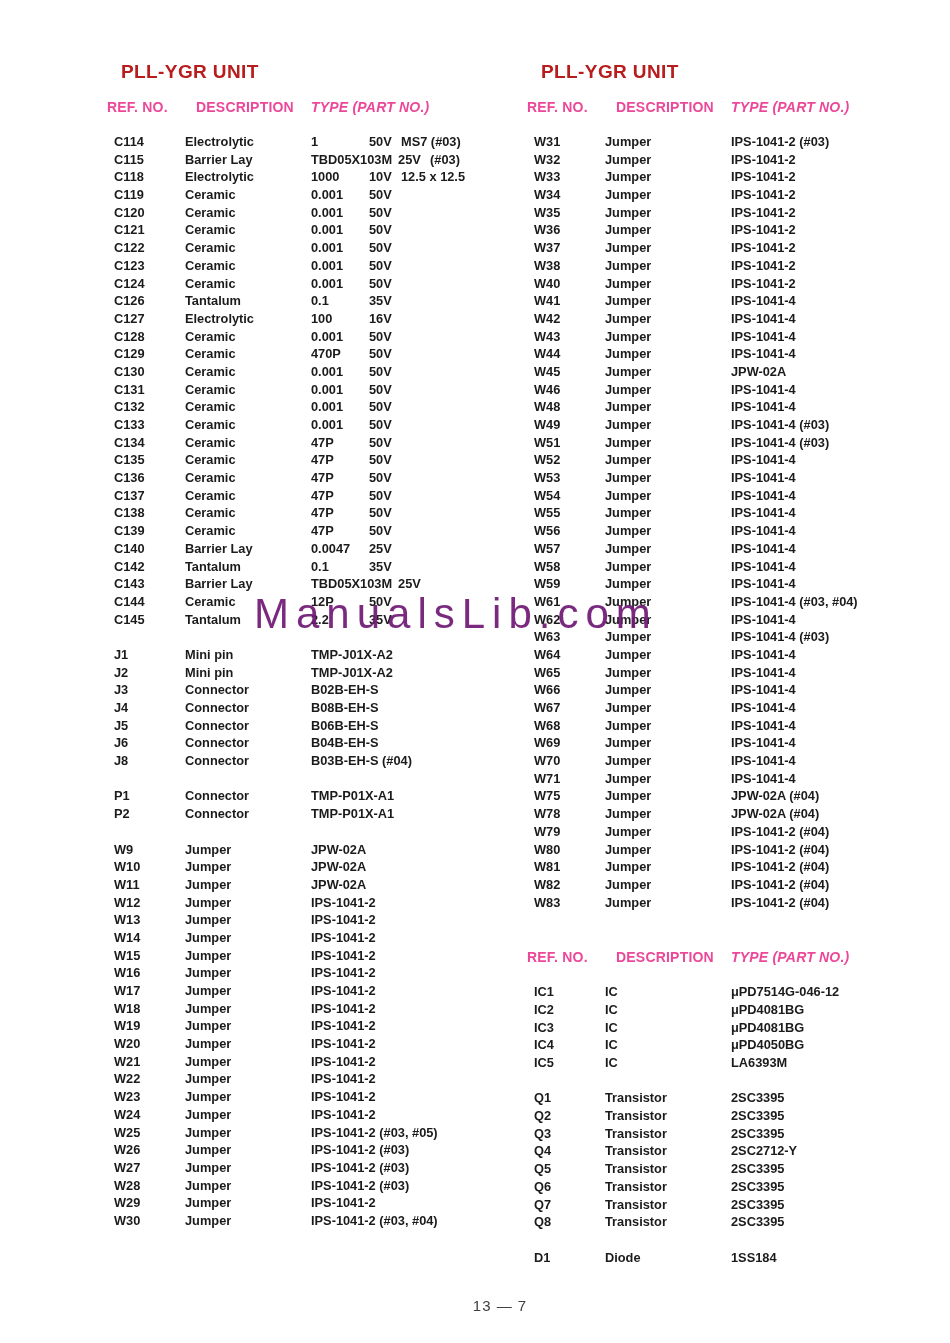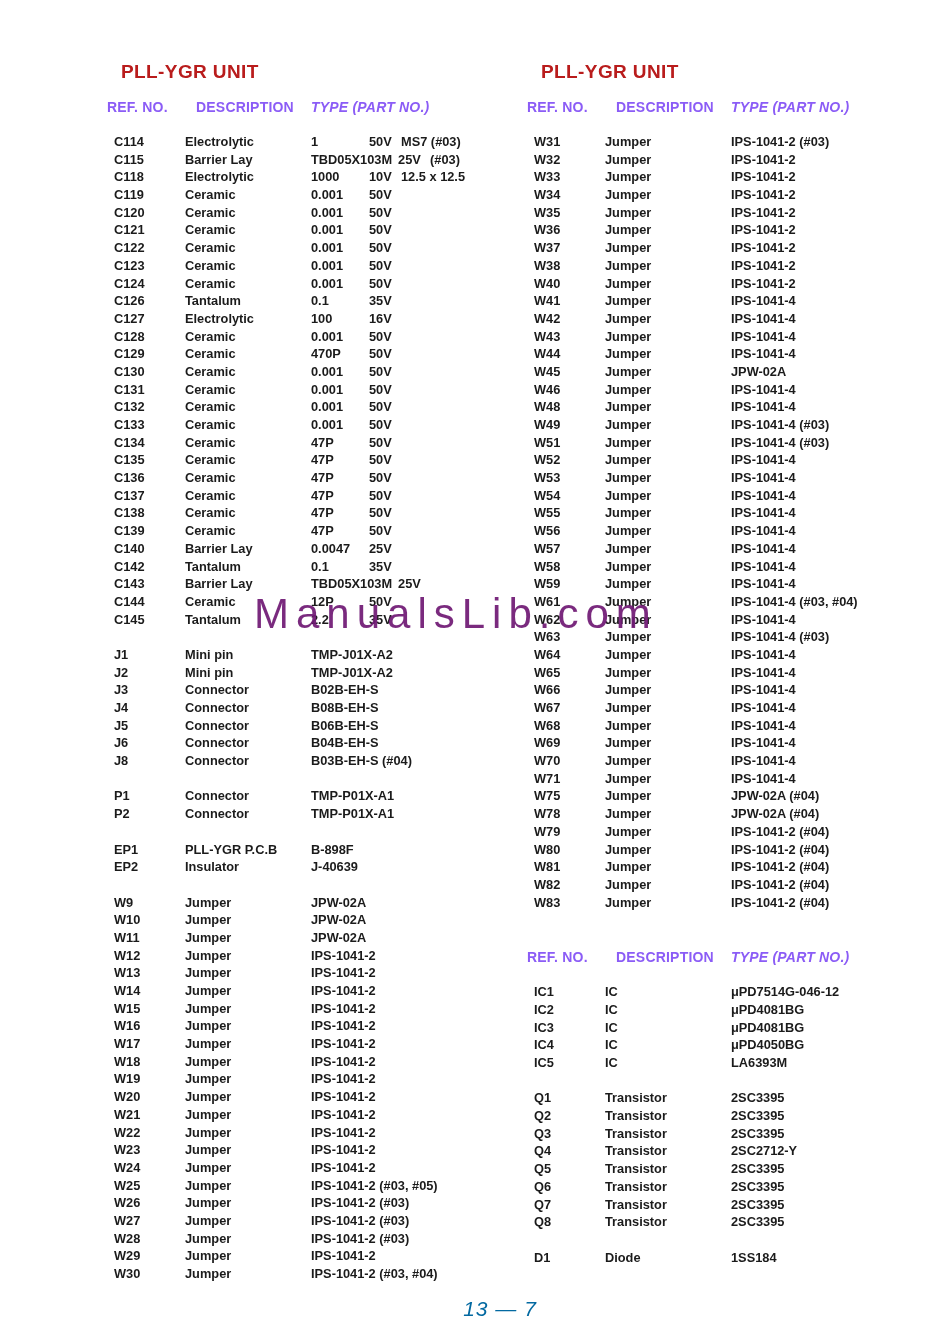--- a/index.html
+++ b/index.html
@@ -14,21 +14,21 @@
   .col{position:absolute;top:60px;width:420px;}
   #column-0{left:105px;}
   #column-1{left:525px;}
   .section + .section{margin-top:38px;}
   .sec-title{
     font-size:19px;font-weight:bold;letter-spacing:0.4px;
     padding-left:16px;line-height:24px;color:#b91c1c;
   }
   .hdr{
     position:relative;height:17px;margin-top:15px;
-    font-size:14px;font-weight:bold;letter-spacing:0.2px;color:#8b5cf6;
+    font-size:14px;font-weight:bold;letter-spacing:0.2px;color:#ec4899;
     white-space:nowrap;
   }
   .h-ref{position:absolute;left:2px;}
   .h-desc{position:absolute;left:91px;}
   .h-type{position:absolute;left:206px;font-style:italic;}
   .groups{margin-top:17px;}
   .grp{margin-bottom:17.7px;}
   .grp:last-child{margin-bottom:0;}
   .row{
     position:relative;height:17.7px;line-height:17.7px;
@@ -41,21 +41,21 @@
   .t-volt{display:inline-block;min-width:28px;margin-right:4px;}
   #watermark{
     position:absolute;left:254px;top:590px;
     font-size:42px;font-weight:normal;letter-spacing:7px;
     color:#701a75;opacity:0.93;z-index:5;
     font-family:"Liberation Sans", sans-serif;
     white-space:nowrap;
   }
   #footer{
     position:absolute;left:425px;top:1297px;width:150px;
-    text-align:center;font-size:21px;color:#0369a1;letter-spacing:1px;font-style:italic;
+    text-align:center;font-size:15px;color:#404040;letter-spacing:1px;
   }
 </style>
 </head>
 <body>
 
 <div id="page">
   <div id="column-0" class="col">
       <div class="section">
         <div class="sec-title">PLL-YGR UNIT</div>
         <div class="hdr">
@@ -250,32 +250,20 @@
               <span class="c-type">TMP-P01X-A1</span>
             </div>
             <div class="row">
               <span class="c-ref">P2</span>
               <span class="c-desc">Connector</span>
               <span class="c-type">TMP-P01X-A1</span>
             </div>
           </div>
           <div class="grp">
             <div class="row">
-              <span class="c-ref">EP1</span>
-              <span class="c-desc">PLL-YGR P.C.B</span>
-              <span class="c-type">B-898F</span>
-            </div>
-            <div class="row">
-              <span class="c-ref">EP2</span>
-              <span class="c-desc">Insulator</span>
-              <span class="c-type">J-40639</span>
-            </div>
-          </div>
-          <div class="grp">
-            <div class="row">
               <span class="c-ref">W9</span>
               <span class="c-desc">Jumper</span>
               <span class="c-type">JPW-02A</span>
             </div>
             <div class="row">
               <span class="c-ref">W10</span>
               <span class="c-desc">Jumper</span>
               <span class="c-type">JPW-02A</span>
             </div>
             <div class="row">

